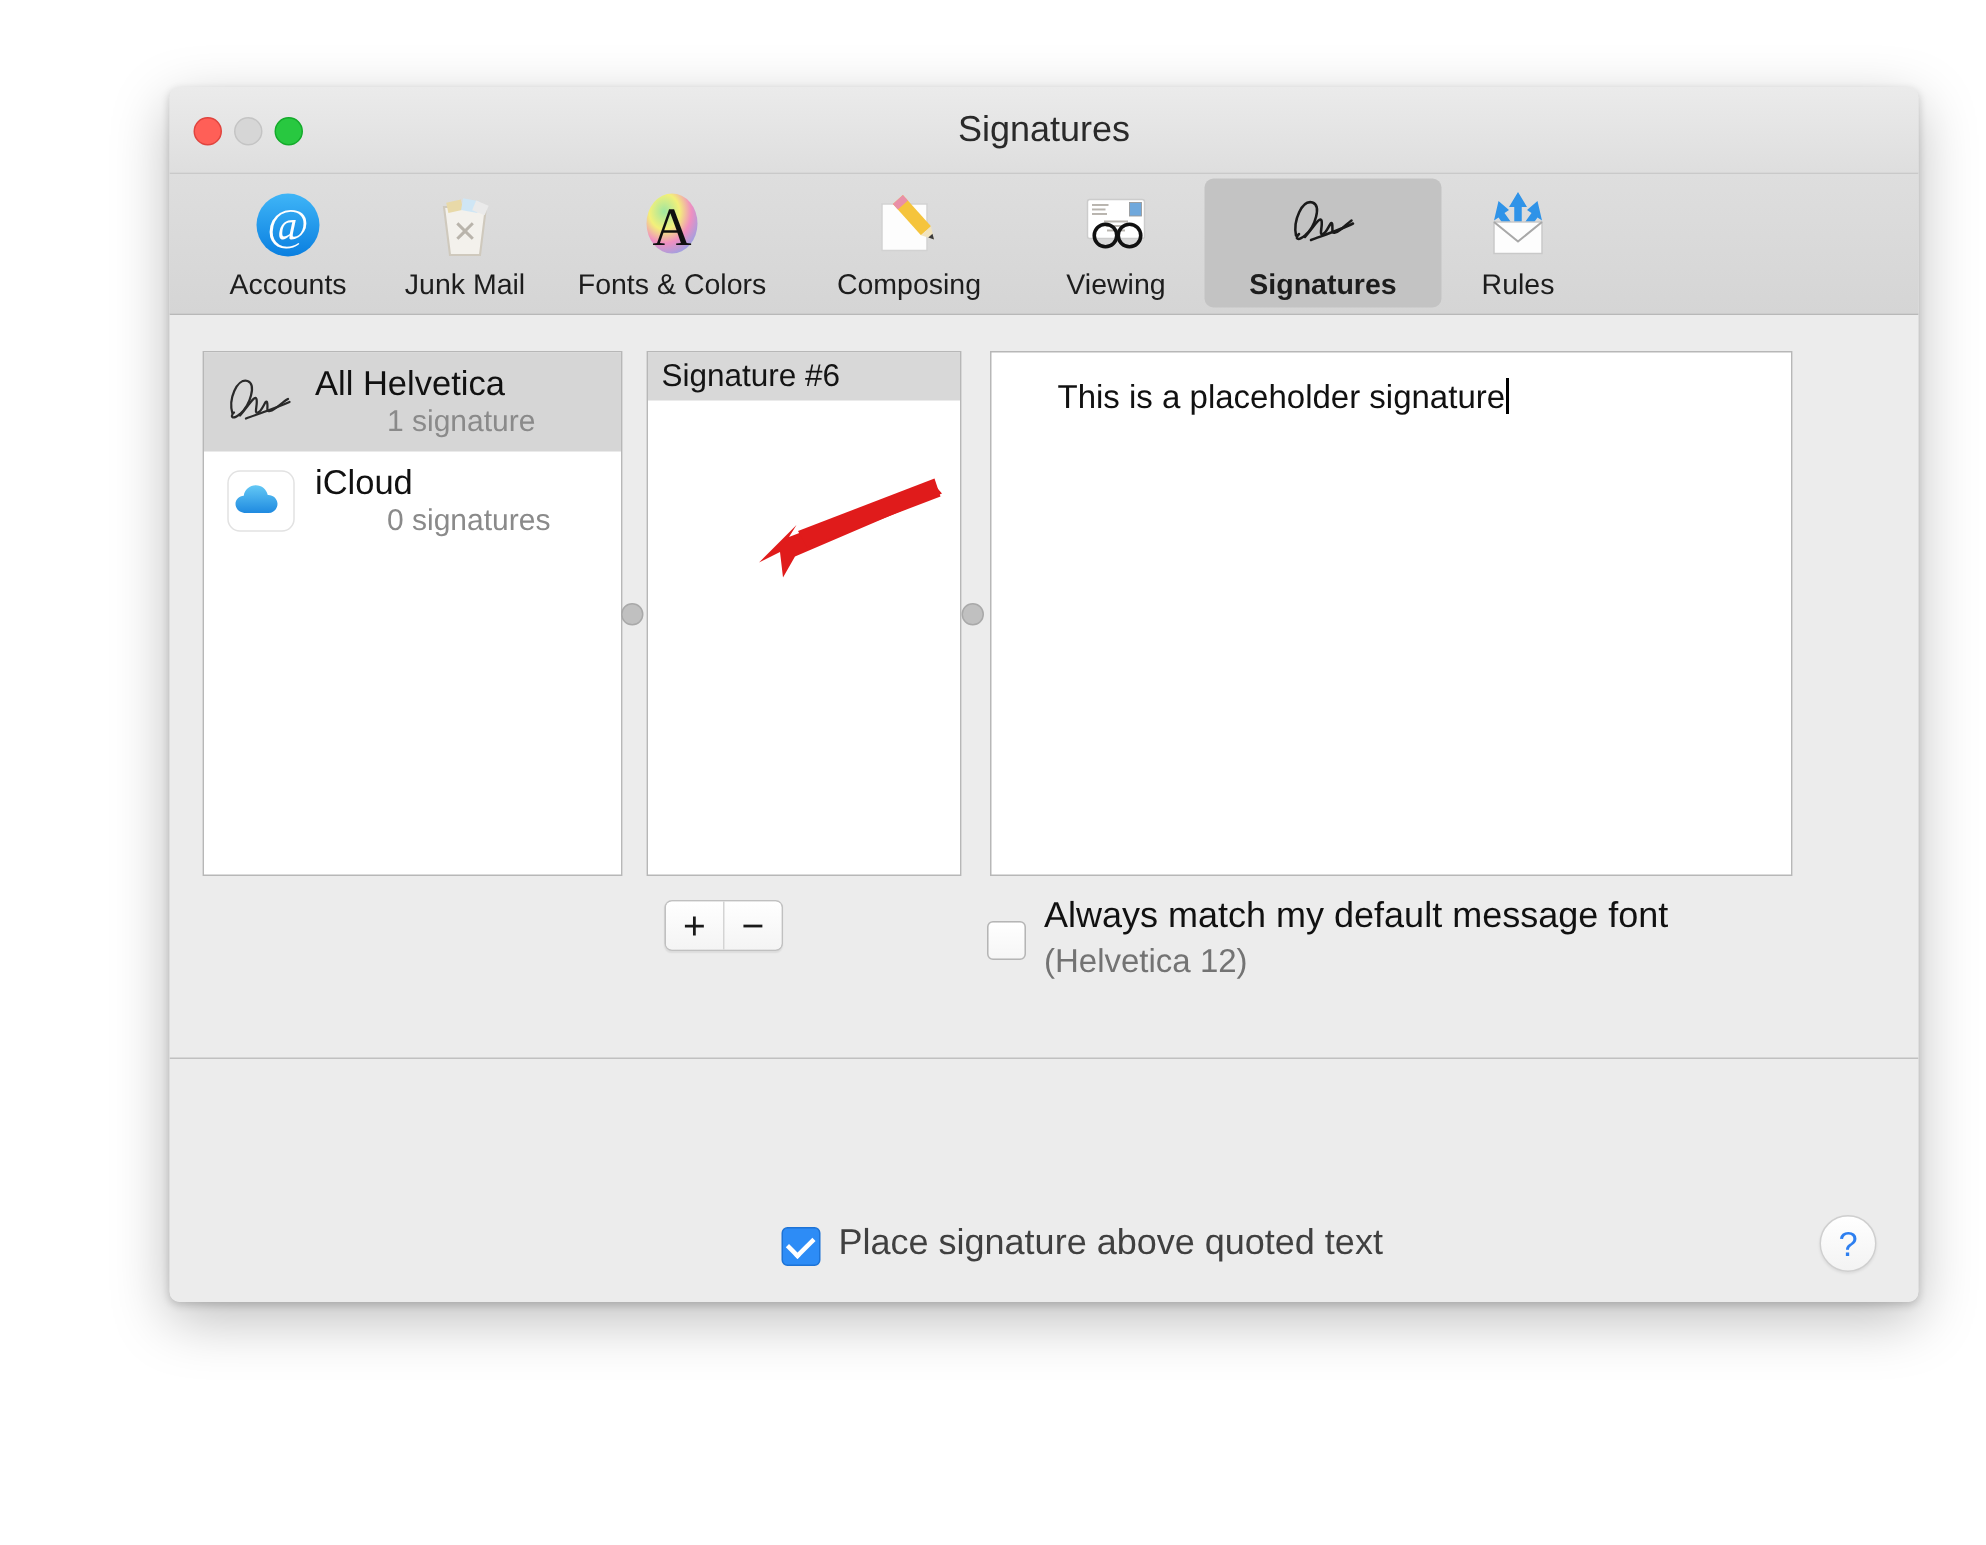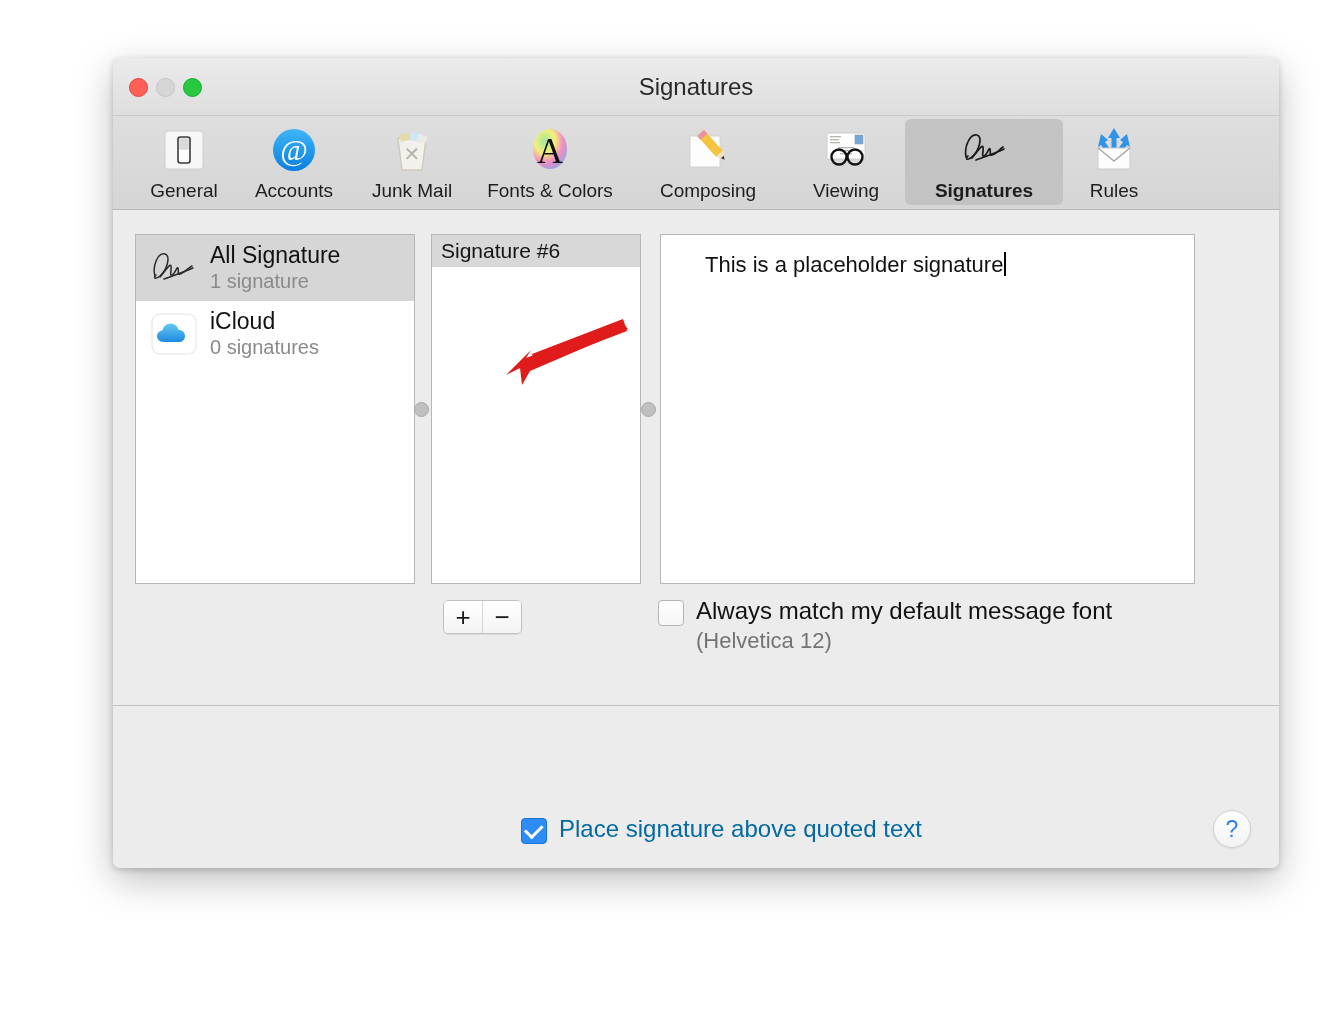--- a/index.html
+++ b/index.html
@@ -128,21 +128,21 @@
     box-sizing: border-box;
   }
   .acct-row.selected { background: #d6d6d6; }
   .acct-icon {
     width: 56px; height: 50px;
     flex: 0 0 56px;
     display: flex; align-items: center; justify-content: center;
   }
   .acct-text { margin-left: 8px; line-height: 1.12; }
   .acct-name  { font-size: 23px; color: #111; }
-  .acct-count { font-size: 20px; color: #8a8a8a; margin-top: 1px; }
+  .acct-count { font-size: 20px; color: #8a8a8a; margin-top: 1px; margin-left: 48px; }
 
   
   .sig-row {
     height: 32px;
     line-height: 32px;
     padding-left: 9px;
     font-size: 21px;
     color: #141414;
     box-sizing: border-box;
   }
@@ -208,21 +208,21 @@
     cursor: default;
   }
   .pm-btn + .pm-btn { border-left: 1px solid #d4d4d4; }
 
   
   .match-group {
     position: absolute;
     left: 545px;
     top: 386px;
     display: flex;
-    align-items: flex-start;
+    align-items: center;
   }
   .cb {
     width: 26px; height: 26px;
     border-radius: 4px;
     border: 1px solid #b5b5b5;
     background: linear-gradient(to bottom,#ffffff,#f6f6f6);
     box-sizing: border-box;
     flex: 0 0 26px;
     margin-top: 4px;
     display: flex;
@@ -294,21 +294,21 @@
   .chev.up   { border-bottom: 7px solid #7e7e7e; }
   .chev.down { border-top: 7px solid #7e7e7e; }
 
   .place-row {
     position: absolute;
     left: 408px;
     top: 108px;
     display: flex;
     align-items: center;
   }
-  .place-label { font-size: 24px; color: #0369a1; margin-left: 12px; }
+  .place-label { font-size: 24px; color: #404040; margin-left: 12px; }
 
   .help-btn {
     position: absolute;
     right: 28px;
     top: 104px;
     width: 36px; height: 36px;
     border-radius: 50%;
     background: linear-gradient(to bottom,#ffffff,#f3f3f3);
     border: 1px solid #cfcfcf;
     box-shadow: 0 1px 2px rgba(0,0,0,0.08);
@@ -338,30 +338,20 @@
     <div class="traffic">
       <div class="light red"></div>
       <div class="light yellow"></div>
       <div class="light green"></div>
     </div>
     <div class="win-title">Signatures</div>
   </div>
 
   <div class="toolbar">
 
-    <div class="tb-item">
-      <div class="tb-icon">
-        <svg width="46" height="46" viewBox="0 0 46 46">
-          <rect x="4" y="4" width="38" height="38" rx="3" fill="#f7f7f7" stroke="#cfcfcf"></rect>
-          <rect x="17" y="10" width="12" height="26" rx="2.5" fill="#fdfdfd" stroke="#3a3a3a" stroke-width="1.6"></rect>
-          <rect x="18.2" y="11.2" width="9.6" height="11.5" fill="#d9d9d9"></rect>
-        </svg>
-      </div>
-      <div class="tb-label">General</div>
-    </div>
 
     <div class="tb-item med">
       <div class="tb-icon">
         <svg width="50" height="50" viewBox="0 0 50 50">
           <defs>
               <linearGradient id="gAt" x1="0" y1="0" x2="0" y2="1">
             <stop offset="0" stop-color="#3fb5f7"></stop>
                 <stop offset="1" stop-color="#0a7fe0"></stop>
           </linearGradient>
             </defs>
@@ -478,21 +468,21 @@
         <div class="acct-icon">
           <svg width="54" height="40" viewBox="0 0 54 40">
             <g fill="none" stroke="#2a2a2a" stroke-width="1.5" stroke-linecap="round">
               <path d="M8 28 C5 18, 11 4, 18 6 C24 8, 20 22, 13 28 C8 32, 6 30, 9 27"></path>
               <path d="M13 29 C19 22, 23 15, 24 18 C25 22, 22 28, 25 27 C28 26, 30 18, 31 20 C32 23, 30 27, 33 26 C37 25, 41 20, 45 18"></path>
               <path d="M17 31 C25 28, 37 24, 46 20"></path>
             </g>
           </svg>
         </div>
         <div class="acct-text">
-          <div class="acct-name">All Signature</div>
+          <div class="acct-name">All Helvetica</div>
           <div class="acct-count">1 signature</div>
         </div>
       </div>
       <div class="acct-row">
         <div class="acct-icon">
           <svg width="50" height="50" viewBox="0 0 50 50">
             <rect x="3" y="5" width="44" height="40" rx="8" fill="#fff" stroke="#e2e2e2"></rect>
             <defs>
                 <linearGradient id="gCloud" x1="0" y1="0" x2="0" y2="1">
               <stop offset="0" stop-color="#63c8f5"></stop>

